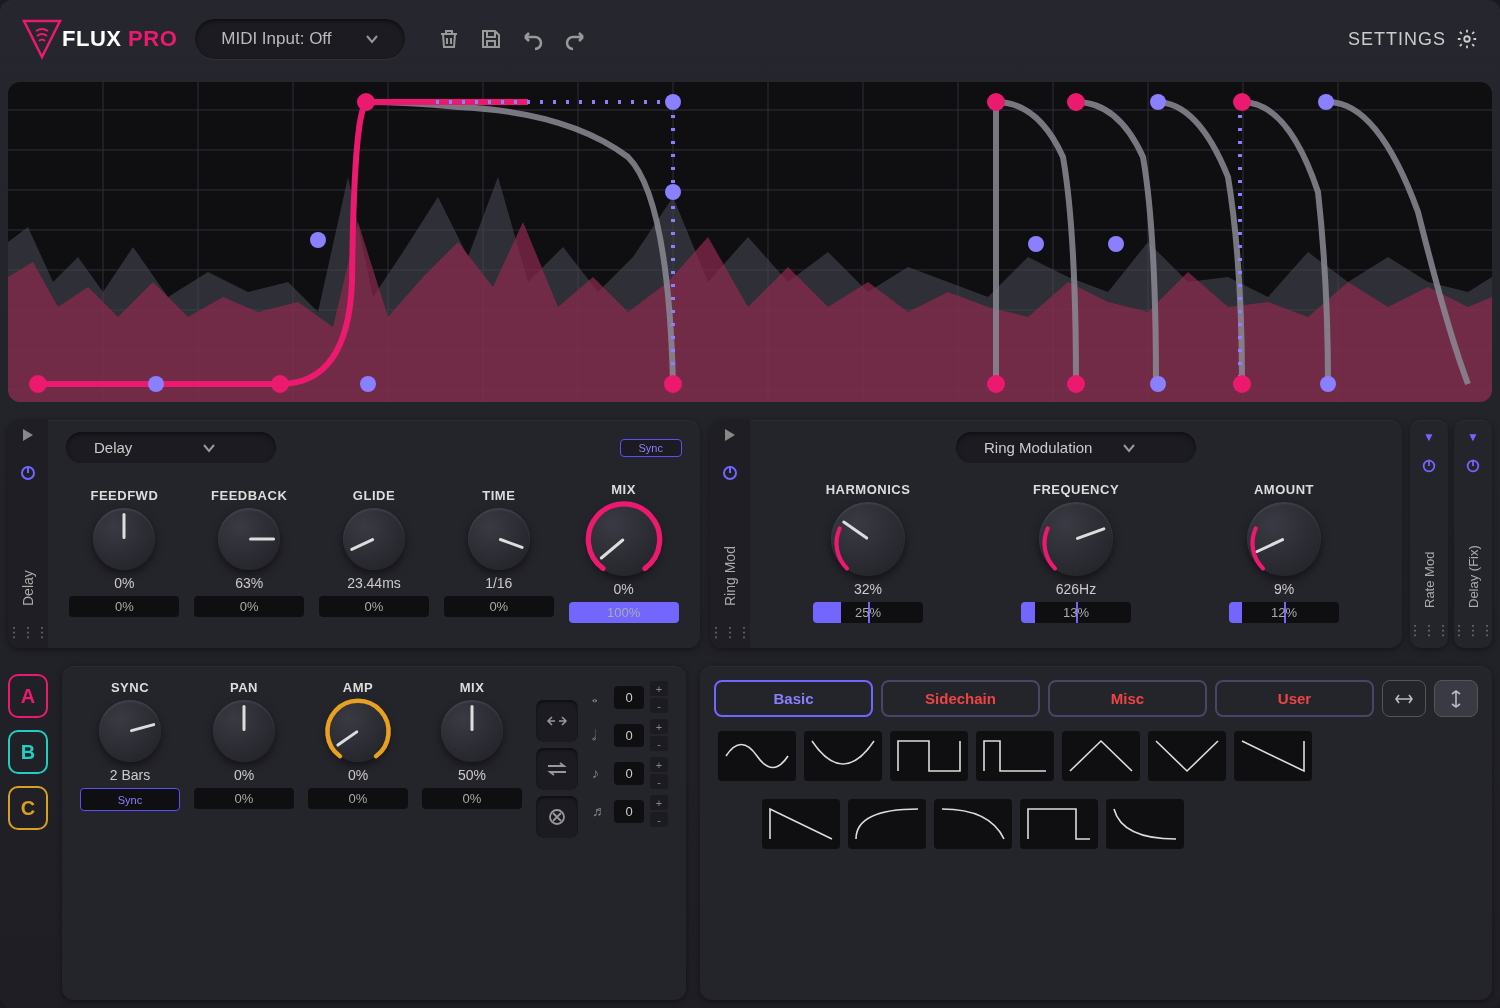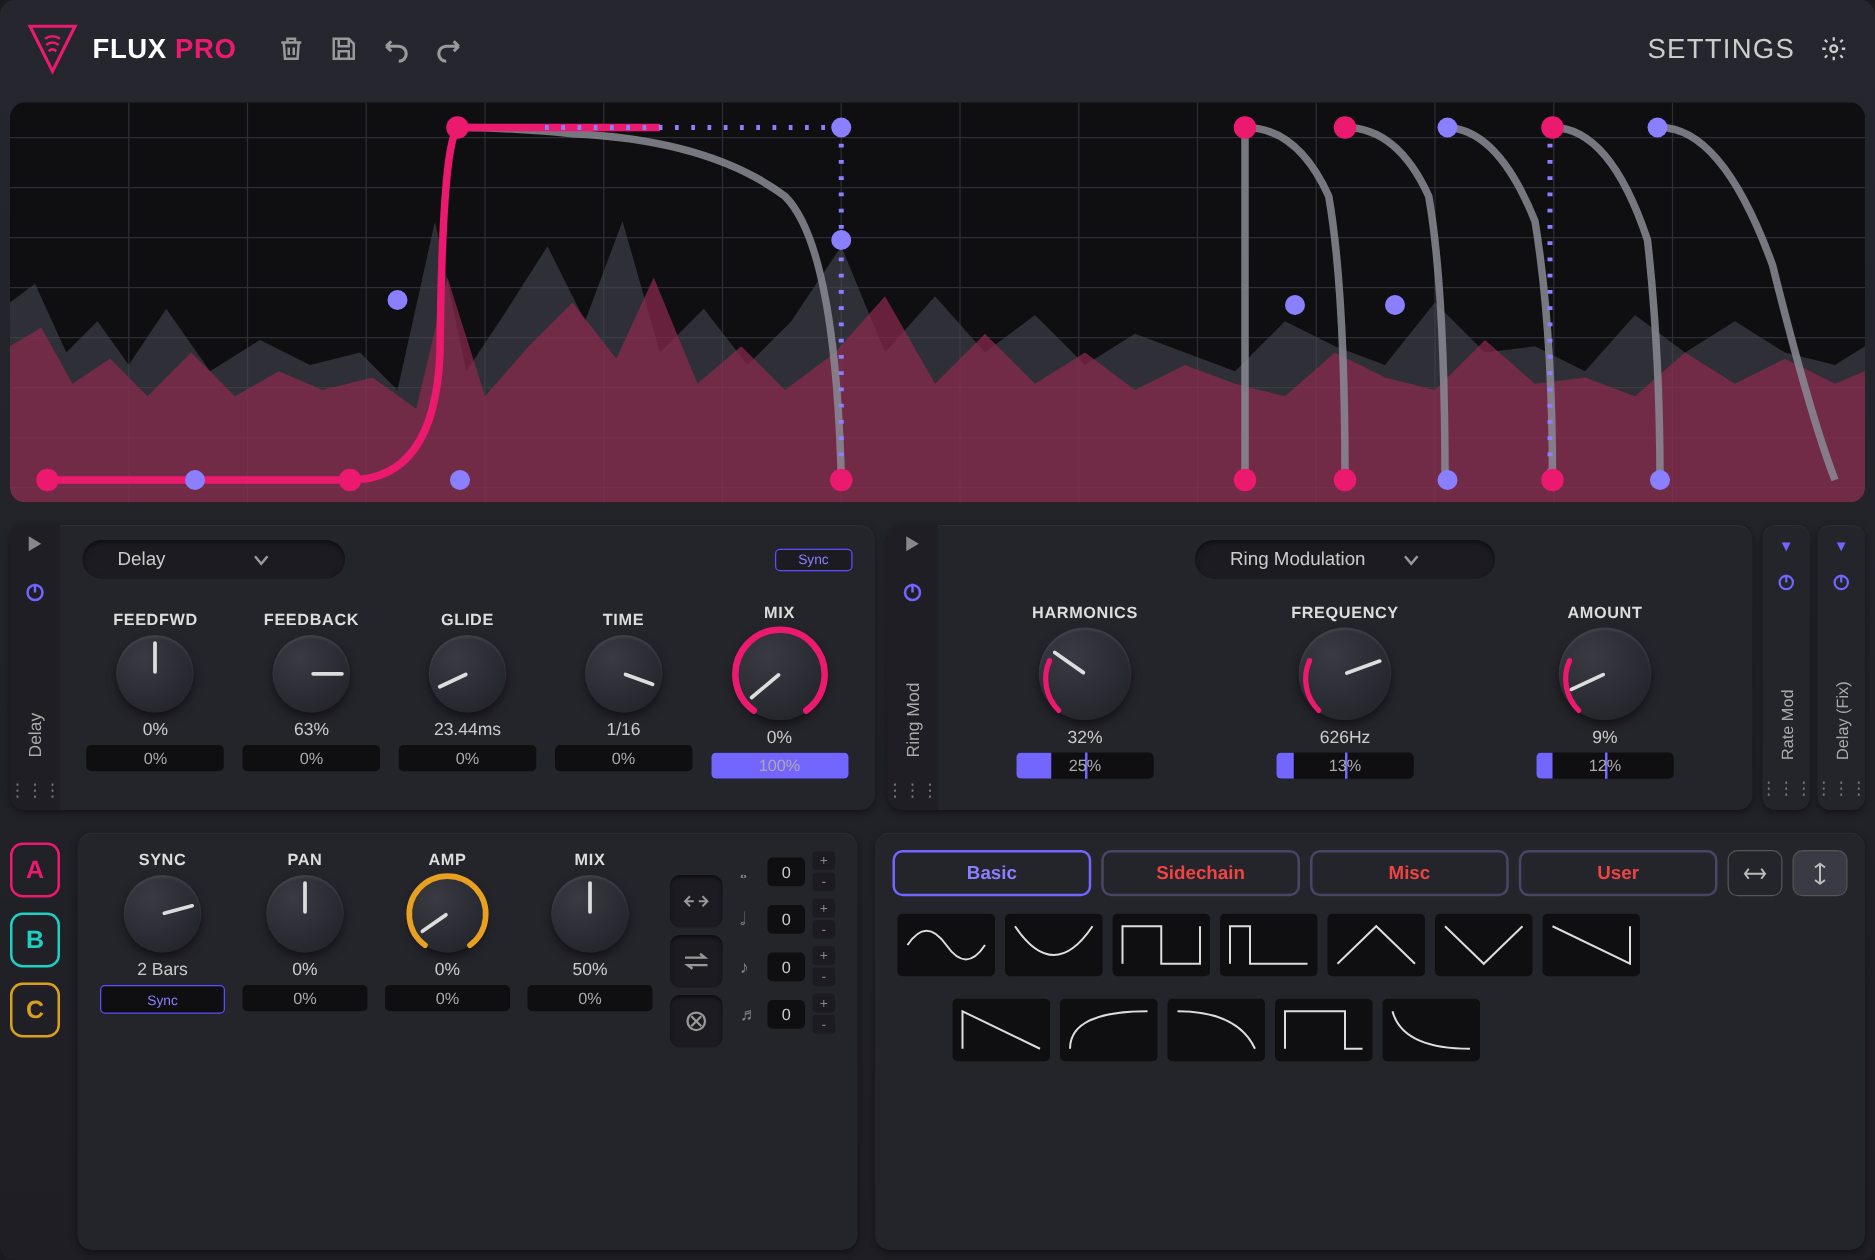--- a/index.html
+++ b/index.html
@@ -1,36 +1,36 @@
 <!DOCTYPE html>
 <html><head>
 <meta charset="utf-8">
 <style>
 *{margin:0;padding:0;box-sizing:border-box;font-family:'Segoe UI',Arial,sans-serif;-webkit-user-select:none;user-select:none}
 body{background:#1a1a1f;color:#ccc;width:1500px;height:1008px;overflow:hidden}
 .app{width:100%;height:100%;background:linear-gradient(180deg,#26262e 0%,#1e1e24 100%);border-radius:12px;display:flex;flex-direction:column}
 
 
 .header{height:78px;display:flex;align-items:center;padding:0 22px;gap:18px}
-.logo-wrap{display:flex;align-items:center;gap:12px}
+.logo-wrap{display:flex;align-items:center;}
 .logo-tri{width:40px;height:40px}
 .brand{font-size:22px;font-weight:700;letter-spacing:.5px}
 .brand-flux{color:#fff}
 .brand-pro{color:#ec1a6f}
 .midi-sel{display:flex;align-items:center;background:#1b1b21;border-radius:22px;padding:10px 26px;gap:14px;box-shadow:inset 0 2px 4px rgba(0,0,0,.5),0 1px 0 rgba(255,255,255,.05);min-width:210px;justify-content:space-between}
 .midi-sel span{color:#bbb;font-size:17px}
 .chev{width:14px;height:14px;display:inline-block}
 .preset-sel{margin-left:80px;display:flex;align-items:center;background:#1b1b21;border-radius:22px;padding:8px 12px;gap:8px;box-shadow:inset 0 2px 4px rgba(0,0,0,.5),0 1px 0 rgba(255,255,255,.05);min-width:320px;justify-content:space-between}
 .preset-sel .nav-btn{width:28px;height:28px;display:flex;align-items:center;justify-content:center;cursor:pointer}
 .preset-sel .pname{color:#ddd;font-size:17px;flex:1;text-align:center}
 .hdr-icons{display:flex;gap:18px;margin-left:14px}
 .hb{width:24px;height:24px;cursor:pointer;color:#888}
 .hb svg{width:100%;height:100%}
 .spacer{flex:1}
-.settings{display:flex;align-items:center;gap:20px;color:#ccc;font-size:22px;letter-spacing:1px}
+.settings{display:flex;align-items:center;gap:10px;color:#ccc;font-size:18px;letter-spacing:1px}
 
 
 .graph{height:320px;margin:4px 8px 0 8px;background:#0f0f12;border-radius:12px;position:relative;overflow:hidden}
 .graph svg{width:100%;height:100%}
 
 
 .fx-section{display:flex;margin:18px 8px 0 8px;gap:0;height:228px}
 .fx-panel{flex:1;background:#24242b;border-radius:12px;box-shadow:inset 0 1px 0 rgba(255,255,255,.04),0 2px 6px rgba(0,0,0,.4);display:flex;overflow:hidden}
 .fx-sidebar{width:40px;background:#1e1e24;display:flex;flex-direction:column;align-items:center;padding:8px 0;gap:18px}
 .side-play{color:#888;cursor:pointer}
@@ -103,20 +103,26 @@
     <div class="logo-wrap">
       <svg class="logo-tri" viewBox="0 0 40 40">
         <path d="M20 2 L38 2 L20 38 L2 2 Z" fill="none" stroke="#ec1a6f" stroke-width="2.5"></path>
         <path d="M14 12 Q20 8 26 12" fill="none" stroke="#ec1a6f" stroke-width="2"></path>
         <path d="M15 17 Q20 13 25 17" fill="none" stroke="#ec1a6f" stroke-width="2"></path>
         <path d="M17 22 Q20 19 23 22" fill="none" stroke="#ec1a6f" stroke-width="2"></path>
       </svg>
       <div class="brand"><span class="brand-flux">FLUX</span> <span class="brand-pro">PRO</span></div>
     </div>
 
+    <div class="midi-sel">
+      <span>MIDI Input: Off</span>
+      <svg class="chev" viewBox="0 0 14 14">
+          <path d="M2 4 L7 10 L12 4" fill="none" stroke="#999" stroke-width="2"></path>
+        </svg>
+    </div>
 
 
     <div class="hdr-icons">
       <div class="hb"><svg viewBox="0 0 24 24" fill="none" stroke="#999" stroke-width="2">
             <path d="M4 7h16M9 7V4h6v3M6 7l1 13h10l1-13M10 11v6M14 11v6"></path>
           </svg></div>
       <div class="hb"><svg viewBox="0 0 24 24" fill="none" stroke="#999" stroke-width="2">
             <path d="M4 4h12l4 4v12H4z M8 4v6h8V4 M8 20v-6h8v6"></path>
           </svg></div>
       <div class="hb"><svg viewBox="0 0 24 24" fill="none" stroke="#999" stroke-width="2.5">

